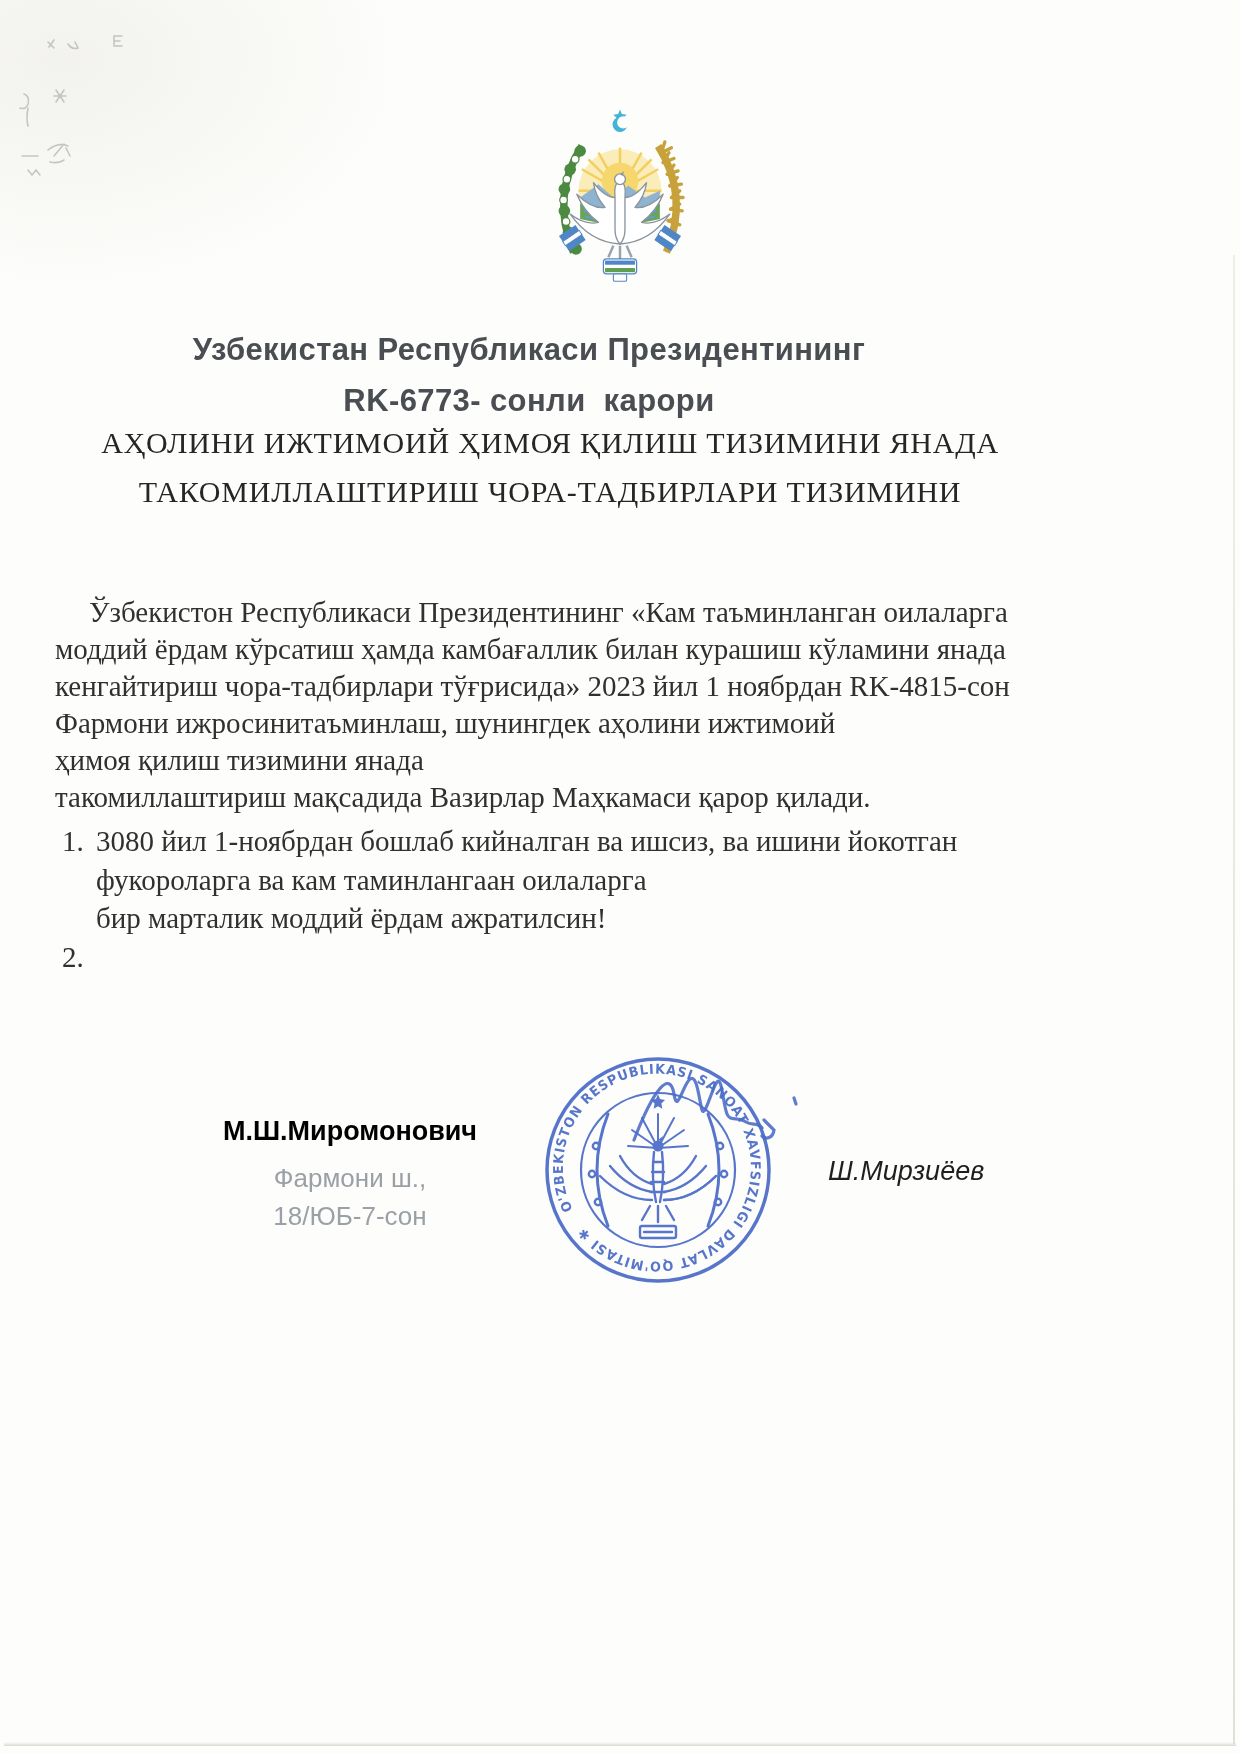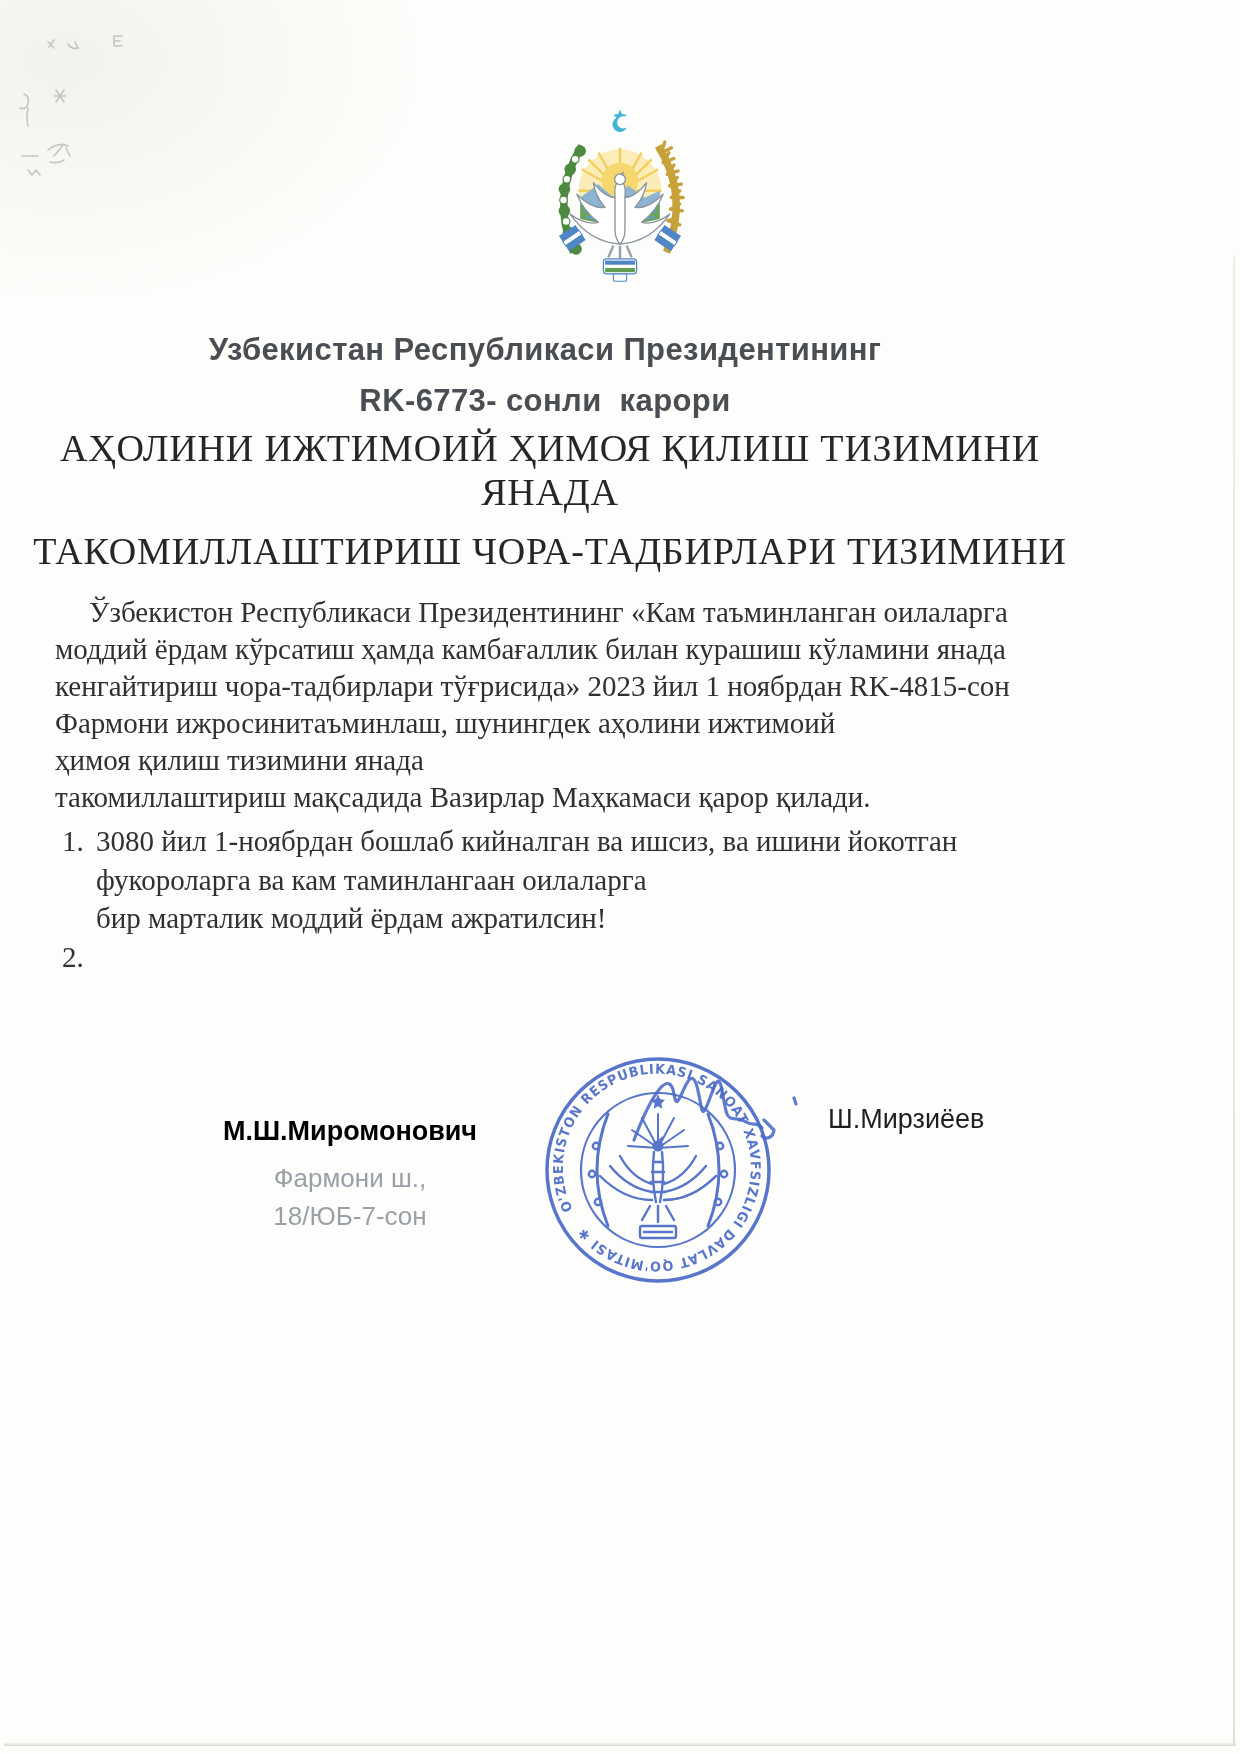--- a/index.html
+++ b/index.html
@@ -22,30 +22,30 @@
   .edge-bottom{
     position:absolute;left:4px;right:4px;bottom:8px;height:4px;
     background:linear-gradient(rgba(255,255,255,0), #dcd9d2);
   }
   .scribbles{position:absolute;left:10px;top:20px;}
   .emblem{position:absolute;left:537px;top:104px;}
   .title-block{
     position:absolute;left:0;top:332px;width:1058px;
     text-align:center;
     font-family:"Liberation Sans", sans-serif;
-    font-weight:700;color:#4a4d52;padding-left:16px;
+    font-weight:700;color:#4a4d52;
   }
   .title-line1{font-size:31px;letter-spacing:0.4px;margin-bottom:15px;}
   .title-line2{font-size:31px;letter-spacing:0.4px;white-space:pre;}
   .heading-block{
     position:absolute;left:0;top:426px;width:1100px;
     text-align:center;color:#262626;
     font-family:"Liberation Serif", serif;
   }
-  .heading-line{font-size:38px;letter-spacing:0.8px;margin-bottom:15px;font-weight:400;}
+  .heading-line{font-size:30px;letter-spacing:0.8px;margin-bottom:15px;font-weight:400;}
   .body-paragraph{
     position:absolute;left:55px;top:594px;width:1015px;
     font-size:29px;line-height:37px;color:#303030;
     white-space:pre-line;text-indent:34px;
   }
   .decree-list{
     position:absolute;left:62px;top:822px;width:1015px;
     font-size:29px;line-height:38.5px;color:#303030;
   }
   .decree-item{display:flex;align-items:flex-start;}
@@ -53,23 +53,23 @@
   .decree-item .itxt{white-space:pre-line;}
   .sig-left{
     position:absolute;left:200px;top:1116px;width:300px;
     text-align:center;font-family:"Liberation Sans", sans-serif;
   }
   .sig-left .name{font-size:27px;font-weight:700;color:#000000;margin-bottom:12px;}
   .sig-left .muted{font-size:26px;color:#9aa0a6;line-height:38px;}
   .stamp{position:absolute;left:538px;top:1050px;opacity:0.92;}
   .signature-svg{position:absolute;left:626px;top:1058px;}
   .sig-right{
-    position:absolute;left:828px;top:1104px;
+    position:absolute;left:828px;top:1156px;
     font-family:"Liberation Sans", sans-serif;
-    font-size:27px;color:#1f1f1f;
+    font-size:27px;color:#1f1f1f;font-style:italic;
   }
 </style>
 </head>
 <body>
 
 <div class="page">
 
   <div class="corner-tint"></div>
   <div class="edge-right"></div>
   <div class="edge-bottom"></div>

